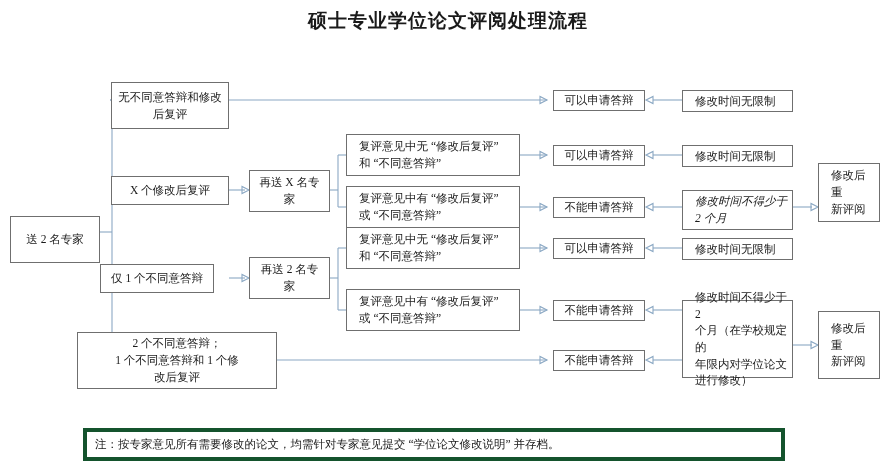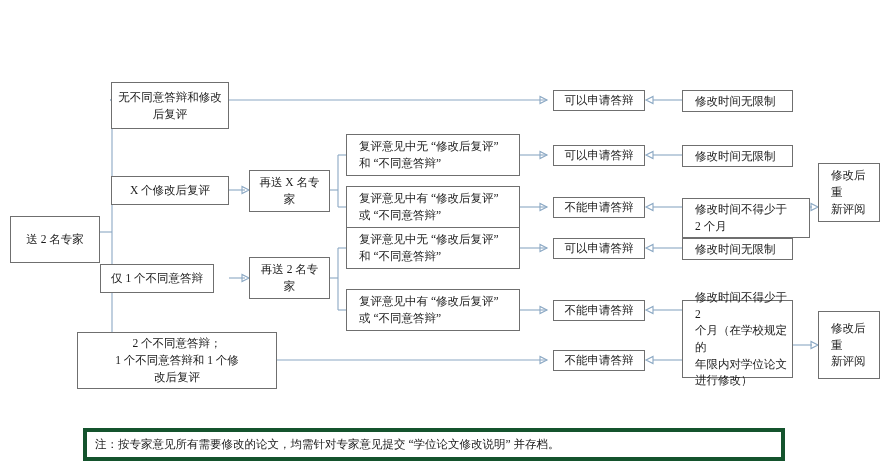--- a/index.html
+++ b/index.html
@@ -73,20 +73,21 @@
     stroke: #8ba8c4;
     stroke-width: 1.1;
     fill: none;
   }
 </style>
 </head>
 <body>
 
 <div id="canvas">
 
+  <div id="title">硕士专业学位论文评阅处理流程</div>
 
   <svg id="wires" viewBox="0 0 896 472">
 
     <path d="M100,232 L112,232"></path>
     <path d="M112,100 L112,366"></path>
     <path d="M112,100 L110,100"></path>
 
     <path d="M112,100 L110,100 M110,100 L110,100"></path>
     <path d="M112,366 L110,366"></path>
 
@@ -166,21 +167,21 @@
 
   <div class="box" style="left:553px; top:90px;  width:92px; height:21px;">可以申请答辩</div>
   <div class="box" style="left:553px; top:145px; width:92px; height:21px;">可以申请答辩</div>
   <div class="box" style="left:553px; top:197px; width:92px; height:21px;">不能申请答辩</div>
   <div class="box" style="left:553px; top:238px; width:92px; height:21px;">可以申请答辩</div>
   <div class="box" style="left:553px; top:300px; width:92px; height:21px;">不能申请答辩</div>
   <div class="box" style="left:553px; top:350px; width:92px; height:21px;">不能申请答辩</div>
 
   <div class="box left-align" style="left:682px; top:90px;  width:111px; height:22px;">修改时间无限制</div>
   <div class="box left-align" style="left:682px; top:145px; width:111px; height:22px;">修改时间无限制</div>
-  <div class="box left-align" style="left:682px; top:198px; width:128px; height:40px;">修改时间不得少于
+  <div class="box left-align" style="left:682px; top:190px; width:111px; height:40px;font-style:italic;">修改时间不得少于
 2 个月</div>
   <div class="box left-align" style="left:682px; top:238px; width:111px; height:22px;">修改时间无限制</div>
   <div class="box left-align" style="left:682px; top:300px; width:111px; height:78px;">修改时间不得少于 2
 个月（在学校规定的
 年限内对学位论文
 进行修改）</div>
 
   <div class="box left-align" style="left:818px; top:163px; width:62px; height:59px;">修改后重
 新评阅</div>
   <div class="box left-align" style="left:818px; top:311px; width:62px; height:68px;">修改后重

